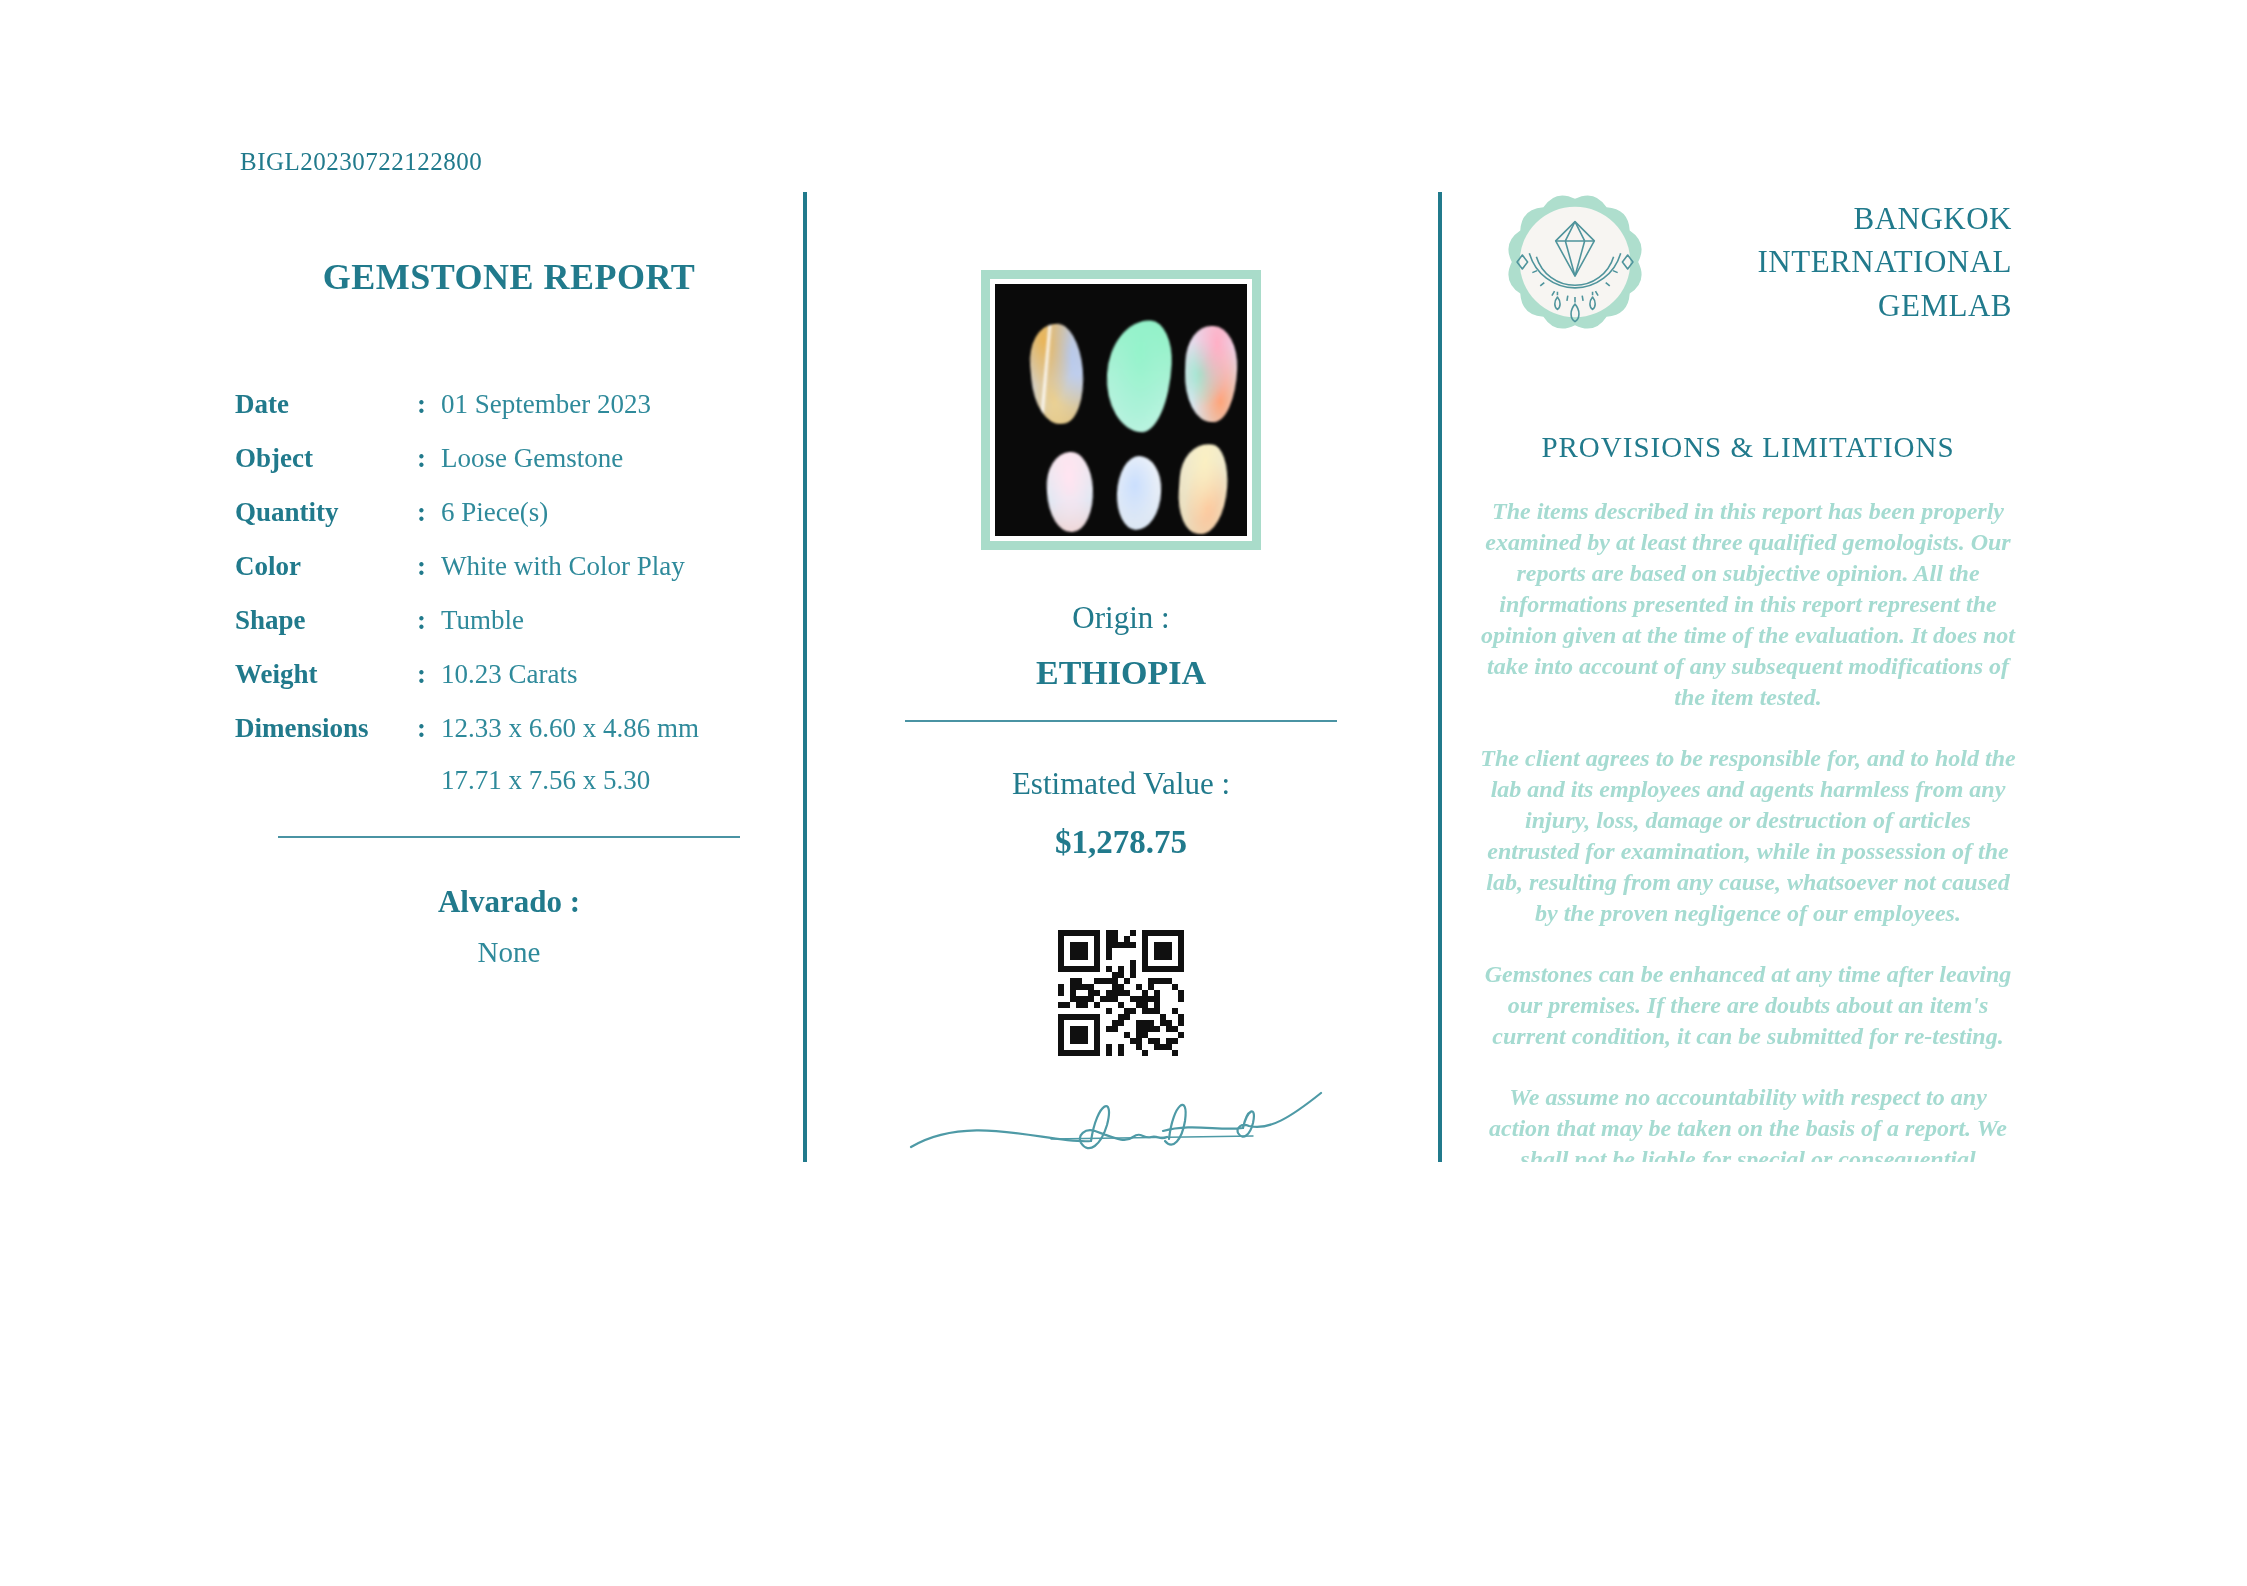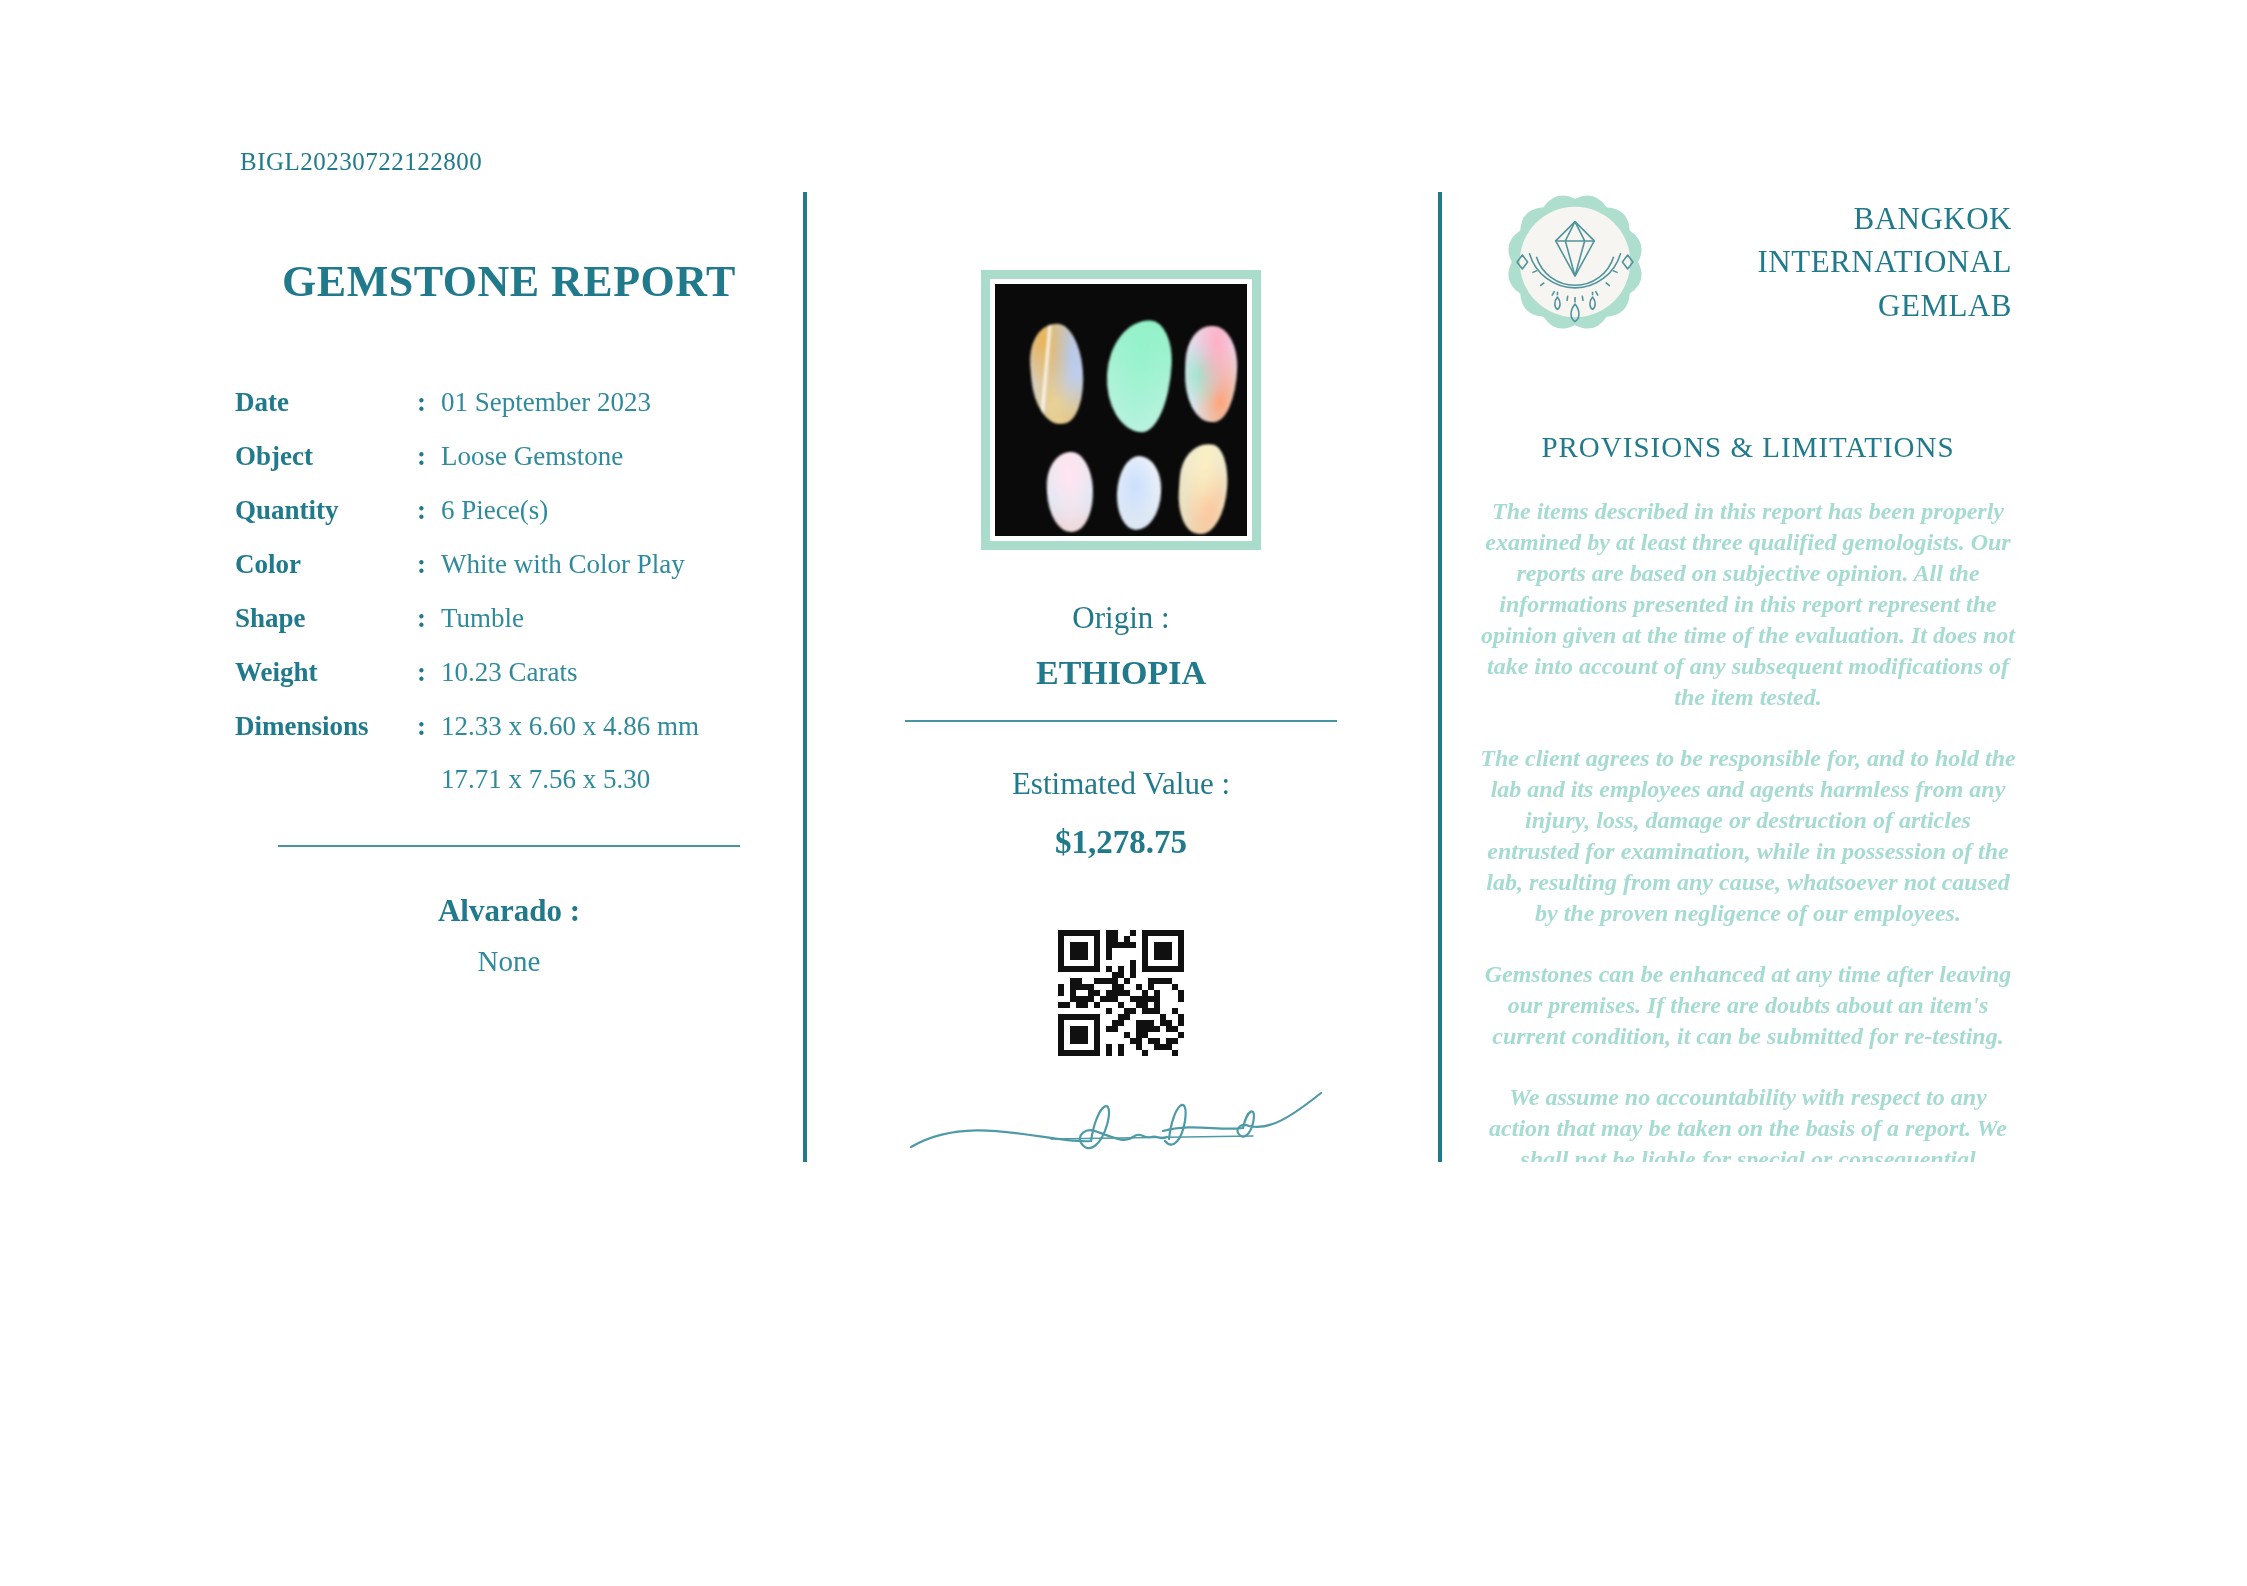--- a/index.html
+++ b/index.html
@@ -15,23 +15,23 @@
   .page{position:relative;width:2247px;height:1162px;background:#fff;overflow:hidden;}
 
   .report-number{position:absolute;left:240px;top:148px;font-size:25px;color:var(--teal);letter-spacing:.5px;}
 
   .vdivider{position:absolute;top:192px;width:4px;height:1198px;background:var(--teal);}
   .vd1{left:803px;}
   .vd2{left:1438px;}
 
   
   .col-left{position:absolute;left:235px;top:240px;width:548px;color:var(--teal);}
-  .col-left h1{margin:16px 0 0;text-align:center;font-size:44px;font-weight:bold;color:var(--teal);letter-spacing:.5px;}
+  .col-left h1{margin:16px 0 0;text-align:center;font-size:36px;font-weight:bold;color:var(--teal);letter-spacing:.5px;}
   .fields{margin-top:68px;}
-  .frow{display:flex;align-items:center;height:54px;font-size:27px;}
+  .frow{display:flex;align-items:flex-end;height:54px;font-size:27px;}
   .frow .lbl{width:182px;font-weight:bold;}
   .frow .colon{width:24px;font-weight:bold;}
   .frow .val{flex:1;color:var(--teal2);}
   .frow.extra{height:52px;}
   .left-rule{margin:40px auto 0;width:462px;border:0;border-top:2px solid var(--rule);}
   .comments-label{margin-top:46px;text-align:center;font-size:31px;font-weight:bold;}
   .comments-value{margin-top:16px;text-align:center;font-size:29px;color:var(--teal2);}
 
   .barcode{margin:272px auto 0;width:392px;}
   .barcode .bars{

